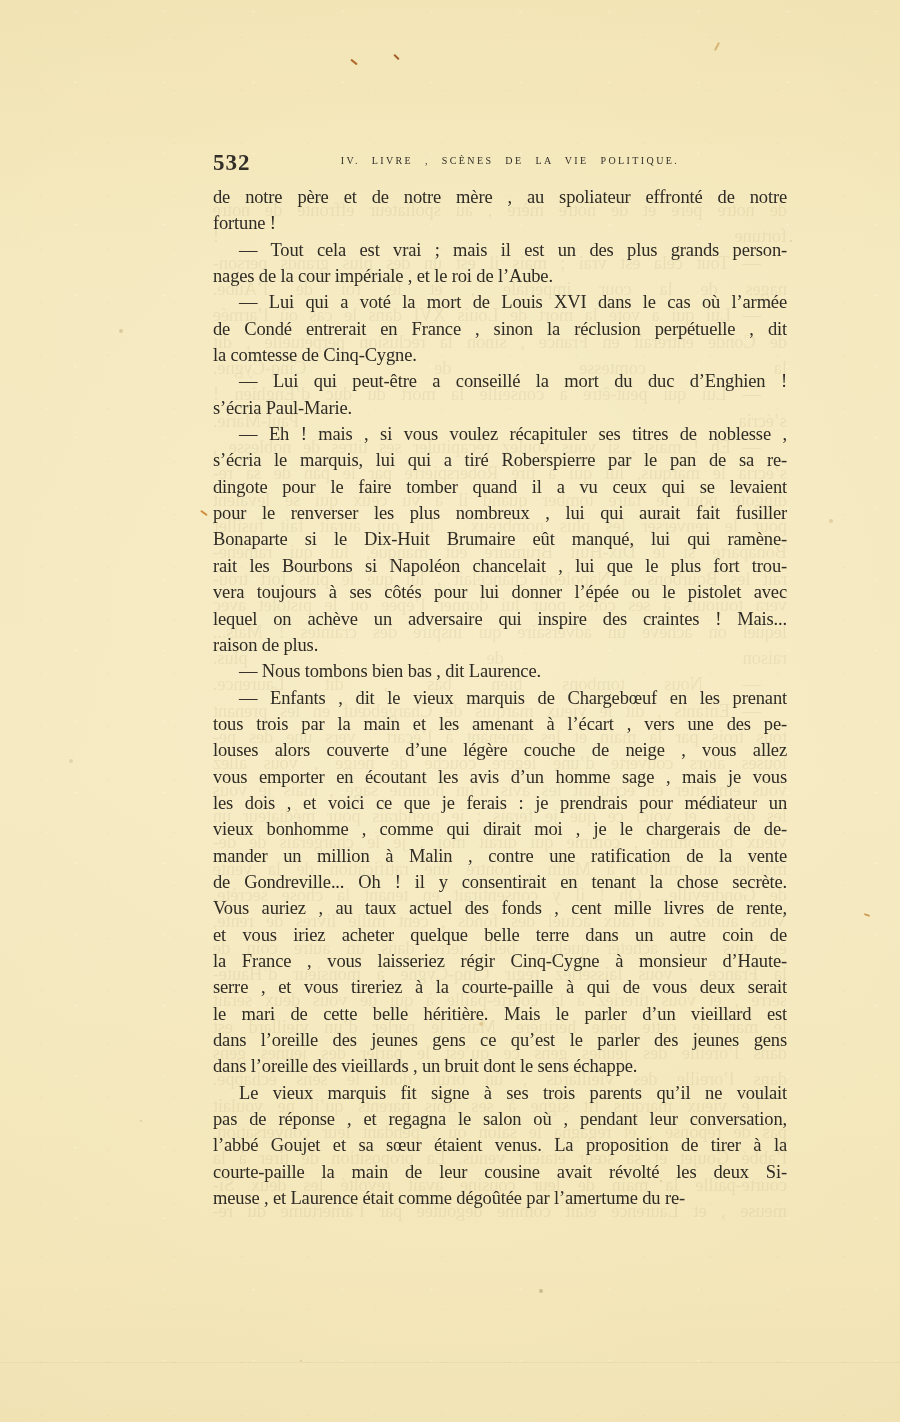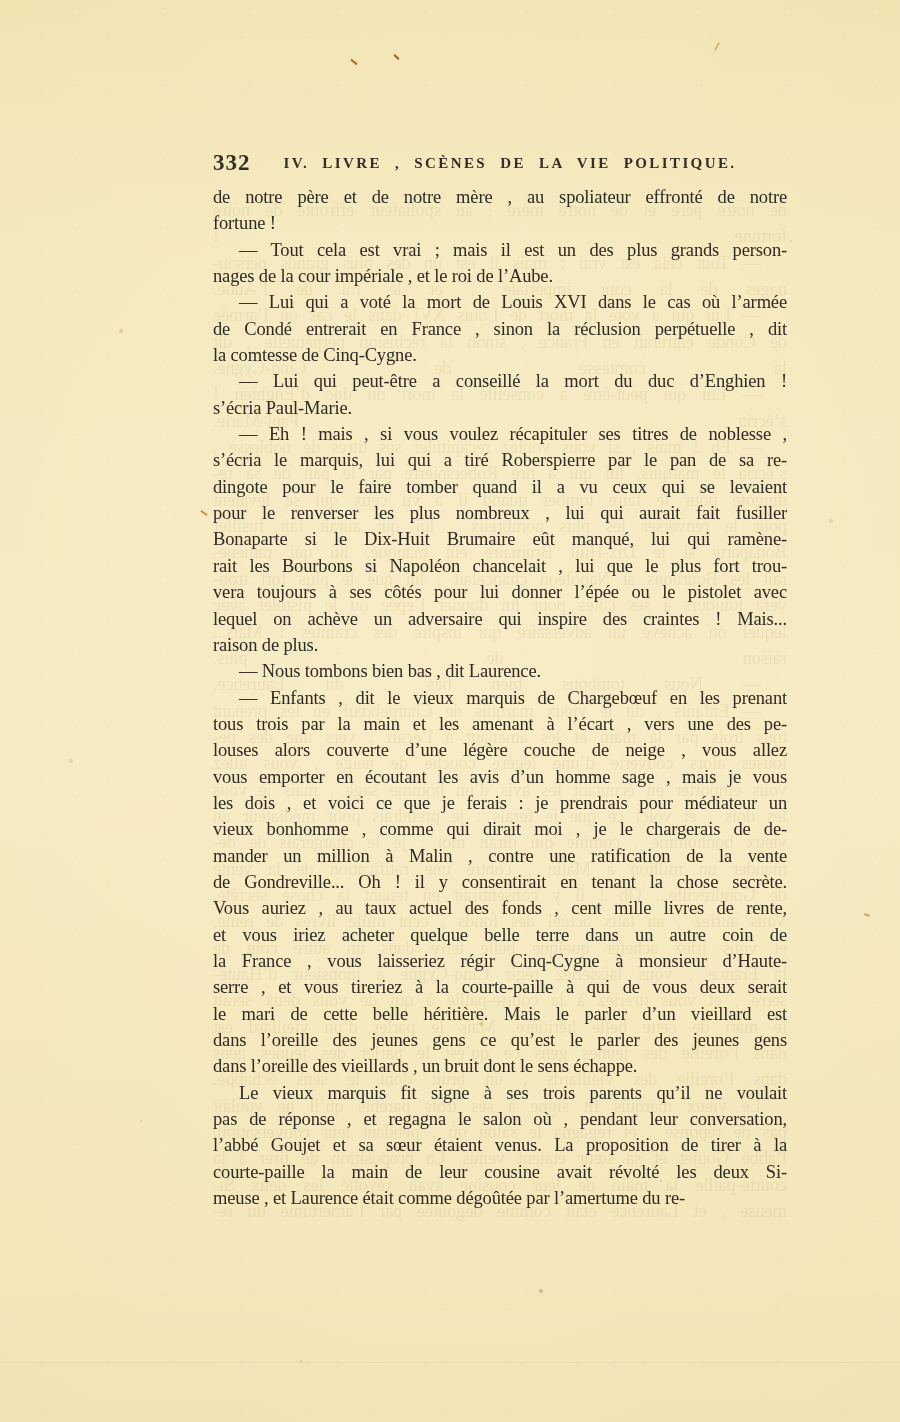--- a/index.html
+++ b/index.html
@@ -27,21 +27,21 @@
   .header {
     position: absolute; top: 150px; left: 213px; width: 574px; height: 28px;
   }
   .page-number {
     position: absolute; left: 0; top: 0;
     font-size: 23px; font-weight: 700; letter-spacing: 1px; color: #332e27;
   }
   .running-title {
     position: absolute; left: 40px; right: 20px; top: 5px;
     text-align: center;
-    font-size: 15px; font-weight: 700;
+    font-size: 10px; font-weight: 400;
     letter-spacing: 2.4px; word-spacing: 7px;
     color: #332e27; white-space: nowrap;
   }
   .body-text {
     position: absolute; top: 184px; left: 213px; width: 574px;
     font-size: 18.5px; letter-spacing: -0.15px; color: #2e2a24;
   }
   .line {
     height: 26.35px; line-height: 26.35px;
     text-align: justify; text-align-last: justify;
@@ -125,21 +125,21 @@
       <div class="line">dans l’oreille des jeunes gens ce qu’est le parler des jeunes gens</div>
       <div class="line">dans l’oreille des vieillards , un bruit dont le sens échappe.</div>
       <div class="line indent">Le vieux marquis fit signe à ses trois parents qu’il ne voulait</div>
       <div class="line">pas de réponse , et regagna le salon où , pendant leur conversation,</div>
       <div class="line">l’abbé Goujet et sa sœur étaient venus. La proposition de tirer à la</div>
       <div class="line">courte-paille la main de leur cousine avait révolté les deux Si-</div>
       <div class="line">meuse , et Laurence était comme dégoûtée par l’amertume du re-</div>
     </div>
 
   <div class="header">
-    <span class="page-number">332</span>
+    <span class="page-number">532</span>
     <span class="running-title">IV. LIVRE , SCÈNES DE LA VIE POLITIQUE.</span>
   </div>
 
   <div class="body-text">
       <div class="line">de notre père et de notre mère , au spoliateur effronté de notre</div>
       <div class="line last">fortune !</div>
       <div class="line indent">— Tout cela est vrai ; mais il est un des plus grands person-</div>
       <div class="line last">nages de la cour impériale , et le roi de l’Aube.</div>
       <div class="line indent">— Lui qui a voté la mort de Louis XVI dans le cas où l’armée</div>
       <div class="line">de Condé entrerait en France , sinon la réclusion perpétuelle , dit</div>

